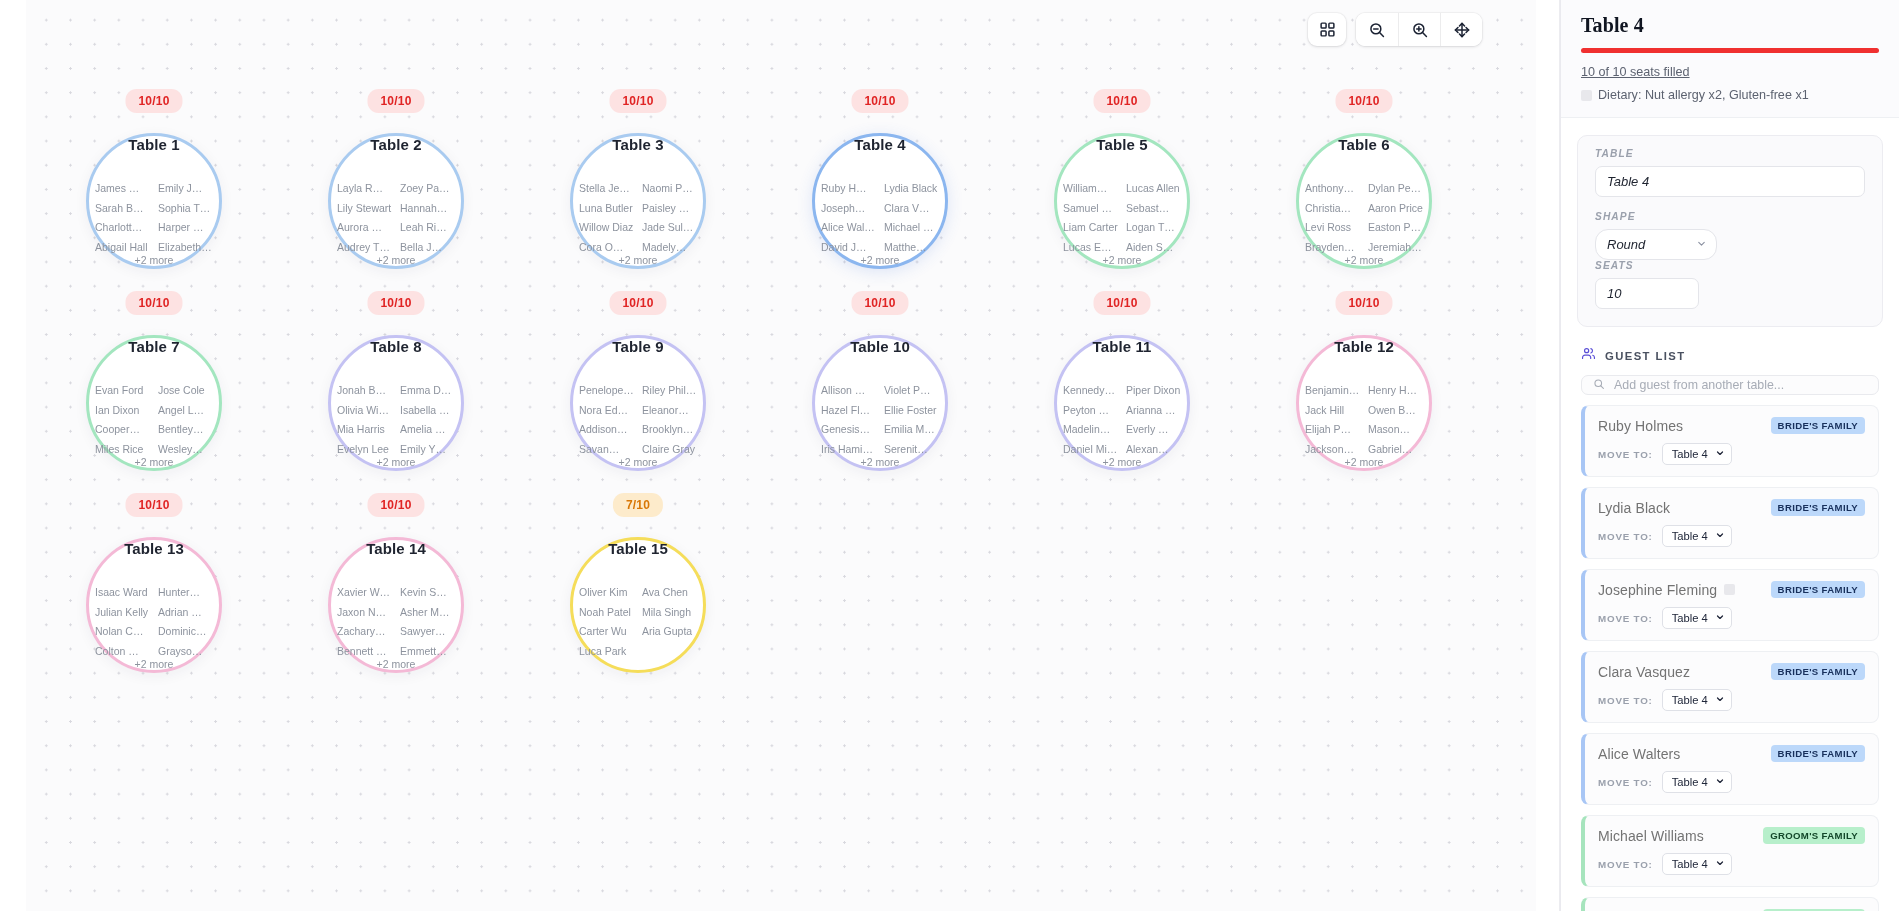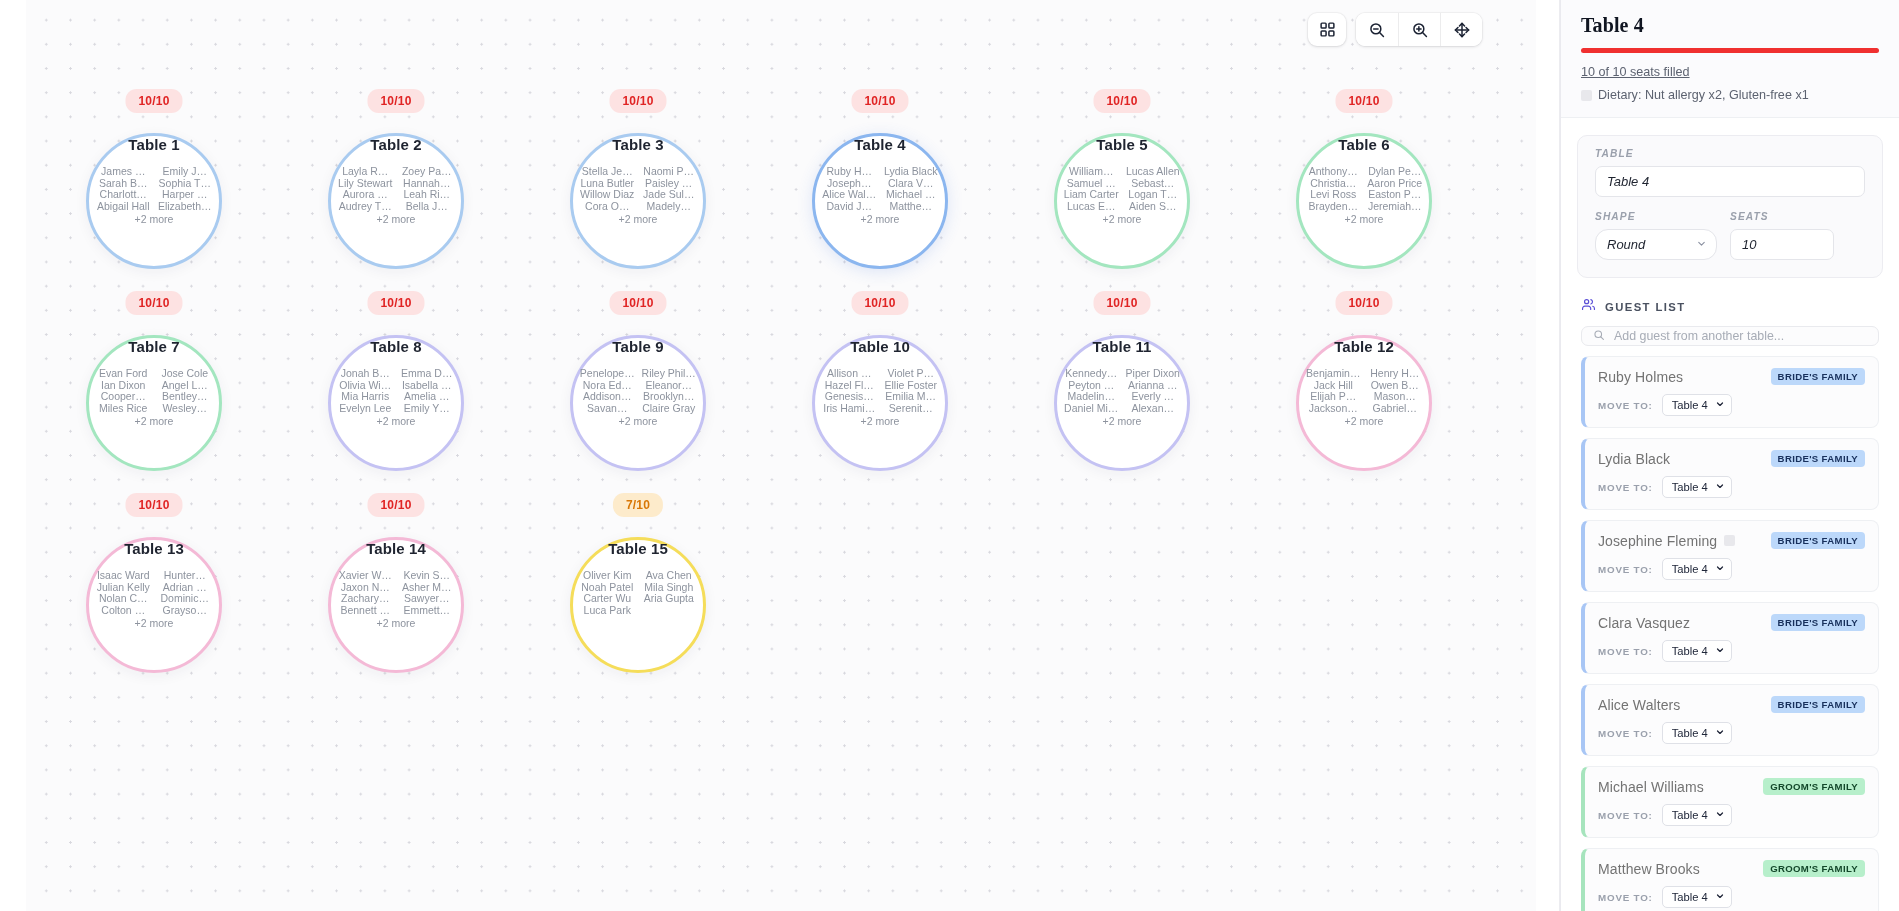--- a/index.html
+++ b/index.html
@@ -66,23 +66,23 @@
     background: #ffffff;
     display: flex; flex-direction: column; align-items: center;
     box-shadow: 0 3px 14px rgba(40,40,70,.055);
     cursor: pointer; position: relative;
   }
   .tcircle.sel { box-shadow: 0 3px 16px rgba(60,110,220,.16); }
   .tname {
     font-size: 15px; font-weight: 700; color: #1f2430; letter-spacing: .1px;
   }
   .guests {
-    margin-top: 13px; width: 118px;
+    margin-top: 30px; width: 118px;
     display: grid; grid-template-columns: 1fr 1fr; column-gap: 5px; row-gap: 0px;
-    font-size: 10.5px; color: #8d939e; line-height: 11.6px; text-align: center;
+    font-size: 10.5px; color: #8d939e; line-height: 11.6px;  gap: 8px;
   }
   .guests span { overflow: hidden; text-overflow: ellipsis; white-space: nowrap; }
   .more { font-size: 10.5px; color: #8d939e; margin-top: 1px; text-align: center; width: 100%; }
 
   
   .panel {
     width: 339px; height: 911px; background: #ffffff;
     position: relative; overflow: hidden;
     display: flex; flex-direction: column;
     border-left: 1px solid #eaeaef;
@@ -101,21 +101,21 @@
     margin: 17px 16px 0 16px; background: #fafafc; border: 1px solid #ececf1;
     border-radius: 10px; padding: 12px 17px 17px 17px; font-style: italic;
   }
   .flabel { font-size: 10.2px; font-weight: 700; letter-spacing: 1.1px; color: #9aa0ac; }
   .finput {
     margin-top: 7px; width: 100%; height: 31px; background: #fff;
     border: 1px solid #e4e5ea; border-radius: 7px; padding: 0 11px;
     font-size: 13px; color: #1f2430; font-family: "Liberation Sans", sans-serif;
     display: flex; align-items: center;
   }
-  .frow { display: flex; gap: 13px; margin-top: 14px; }
+  .frow { display: flex; margin-top: 14px; flex-direction: column; }
   .fcol-shape { width: 122px; }
   .fcol-seats { width: 104px; }
   .fselect {
     margin-top: 7px; height: 31px; background: #fff; border: 1px solid #e4e5ea; border-radius: 13px;
     padding: 0 9px 0 11px; font-size: 13px; color: #1f2430;
     display: flex; align-items: center; justify-content: space-between; cursor: pointer;
   }
 
   .gl-head { display: flex; align-items: center; gap: 9px; margin: 19px 20px 0 20px; }
   .gl-title { font-size: 11.3px; font-weight: 700; letter-spacing: 1.4px; color: #4a5160; }

